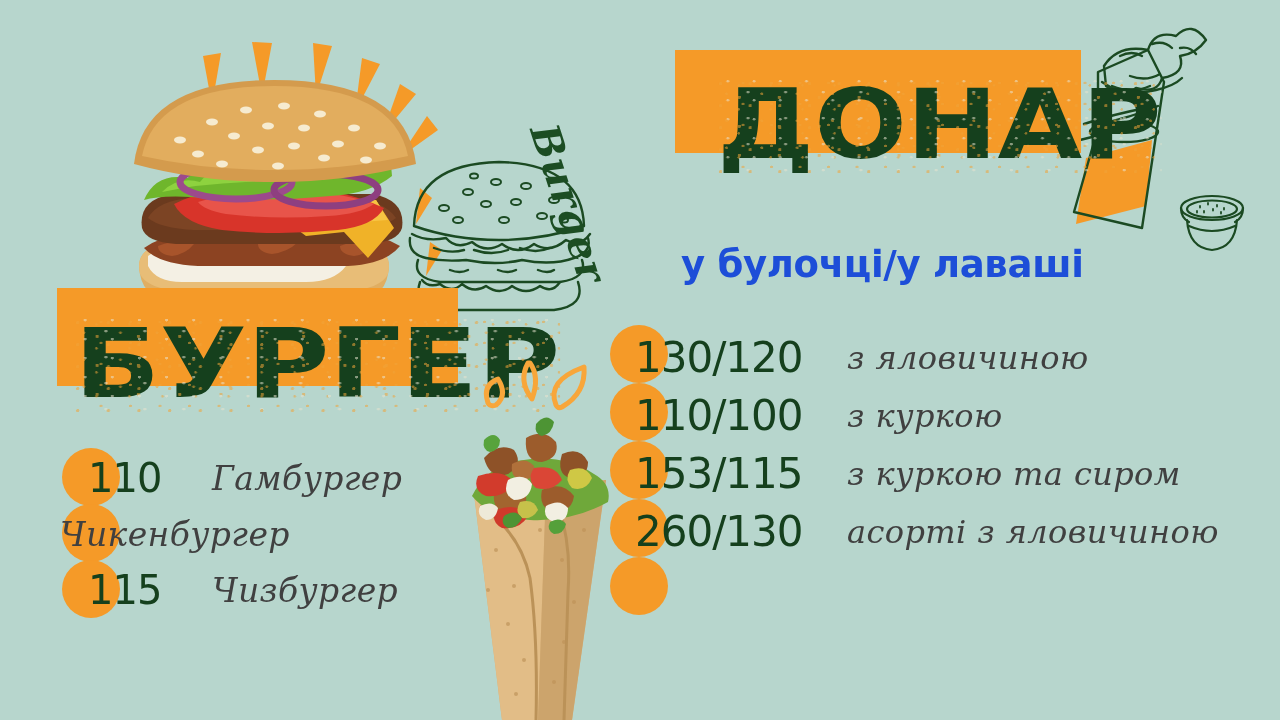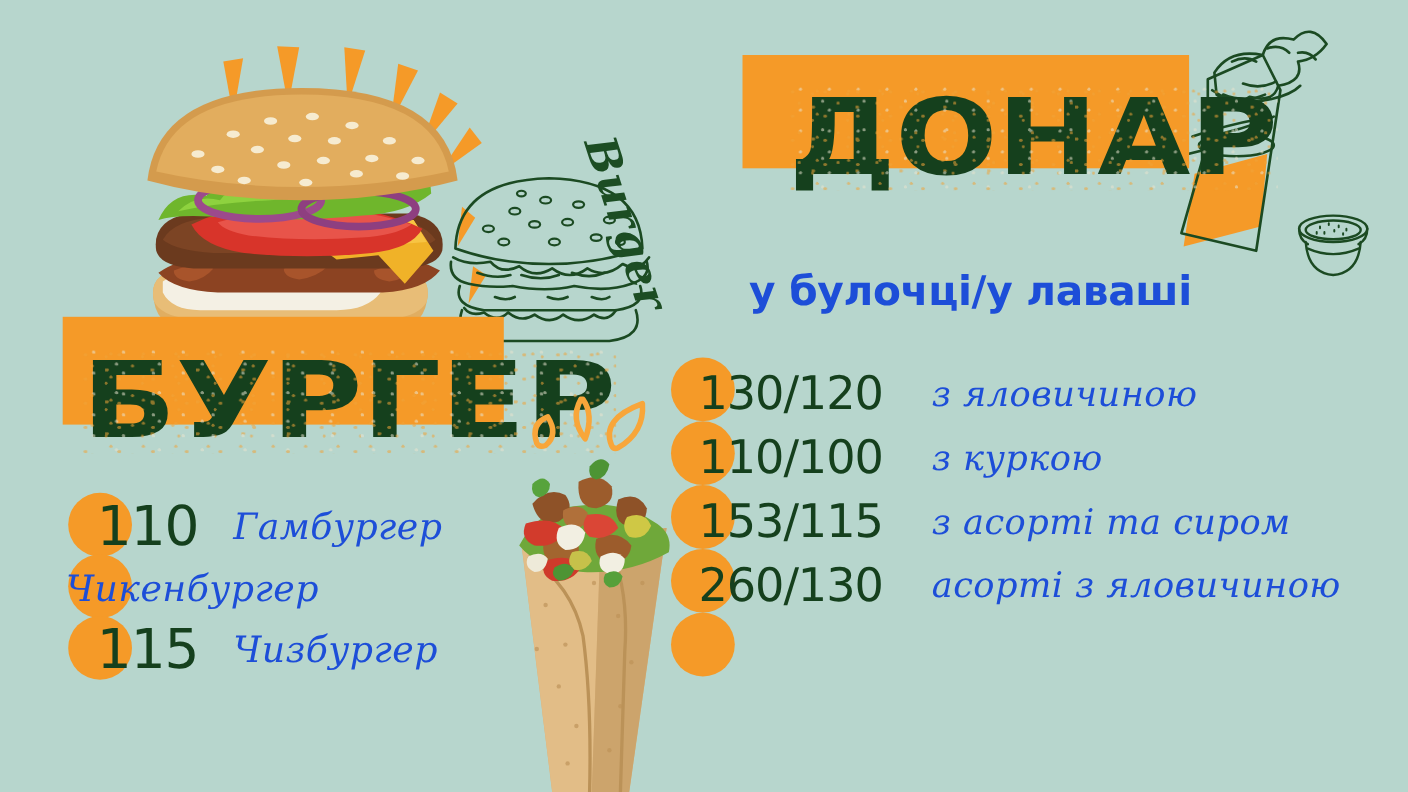--- a/index.html
+++ b/index.html
@@ -113,27 +113,27 @@
   #list-donar  .bullet { top: -5px; left: 3px; }
 
   .price {
     position: relative;
     z-index: 1;
     color: #15401d;
     font-family: "DejaVu Sans", sans-serif;
     font-weight: normal;
     letter-spacing: -1px;
   }
-  #list-burger .price { font-size: 50px; padding-left: 28px; width: 124px; }
+  #list-burger .price { font-size: 40px; padding-left: 28px; width: 124px; }
   #list-donar  .price { font-size: 42px; padding-left: 28px; width: 212px; }
 
   .item-name {
     position: relative;
     z-index: 1;
-    color: #1d4ed8;
+    color: #404040;
     font-family: "DejaVu Serif", serif;
     font-style: italic;
     font-size: 33px;
     letter-spacing: 0.4px;
   }
   #list-donar .item-name { font-size: 32px; }
 
   
   #script-burger {
     position: absolute;
@@ -384,21 +384,21 @@
       <span class="item-name">з яловичиною</span>
     </div>
     <div class="price-row">
       <span class="bullet"></span>
       <span class="price">110/100</span>
       <span class="item-name">з куркою</span>
     </div>
     <div class="price-row">
       <span class="bullet"></span>
       <span class="price">153/115</span>
-      <span class="item-name">з асорті та сиром</span>
+      <span class="item-name">з куркою та сиром</span>
     </div>
     <div class="price-row">
       <span class="bullet"></span>
       <span class="price">260/130</span>
       <span class="item-name">асорті з яловичиною</span>
     </div>
     <div class="price-row">
       <span class="bullet"></span>
     </div>
   </div>

